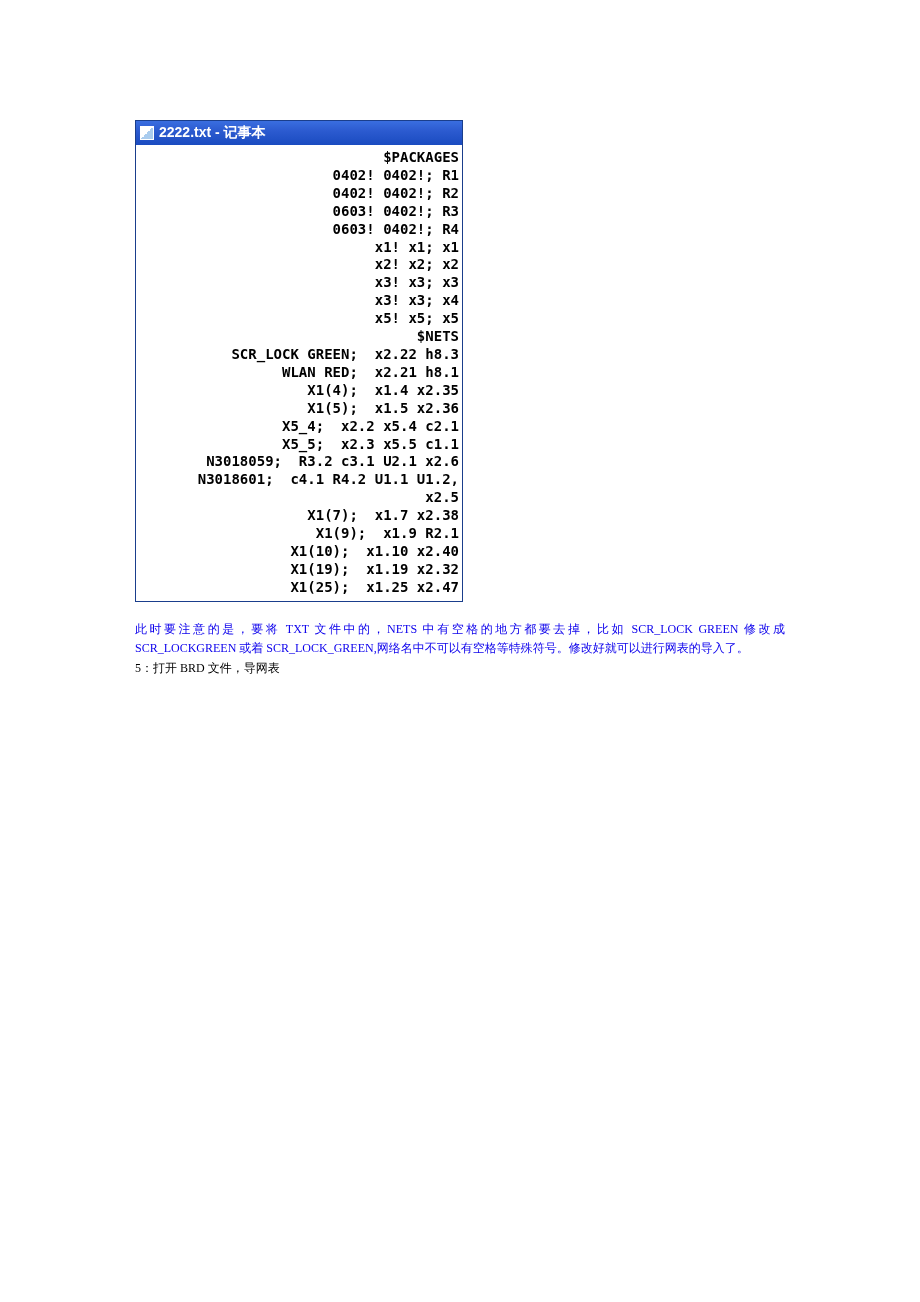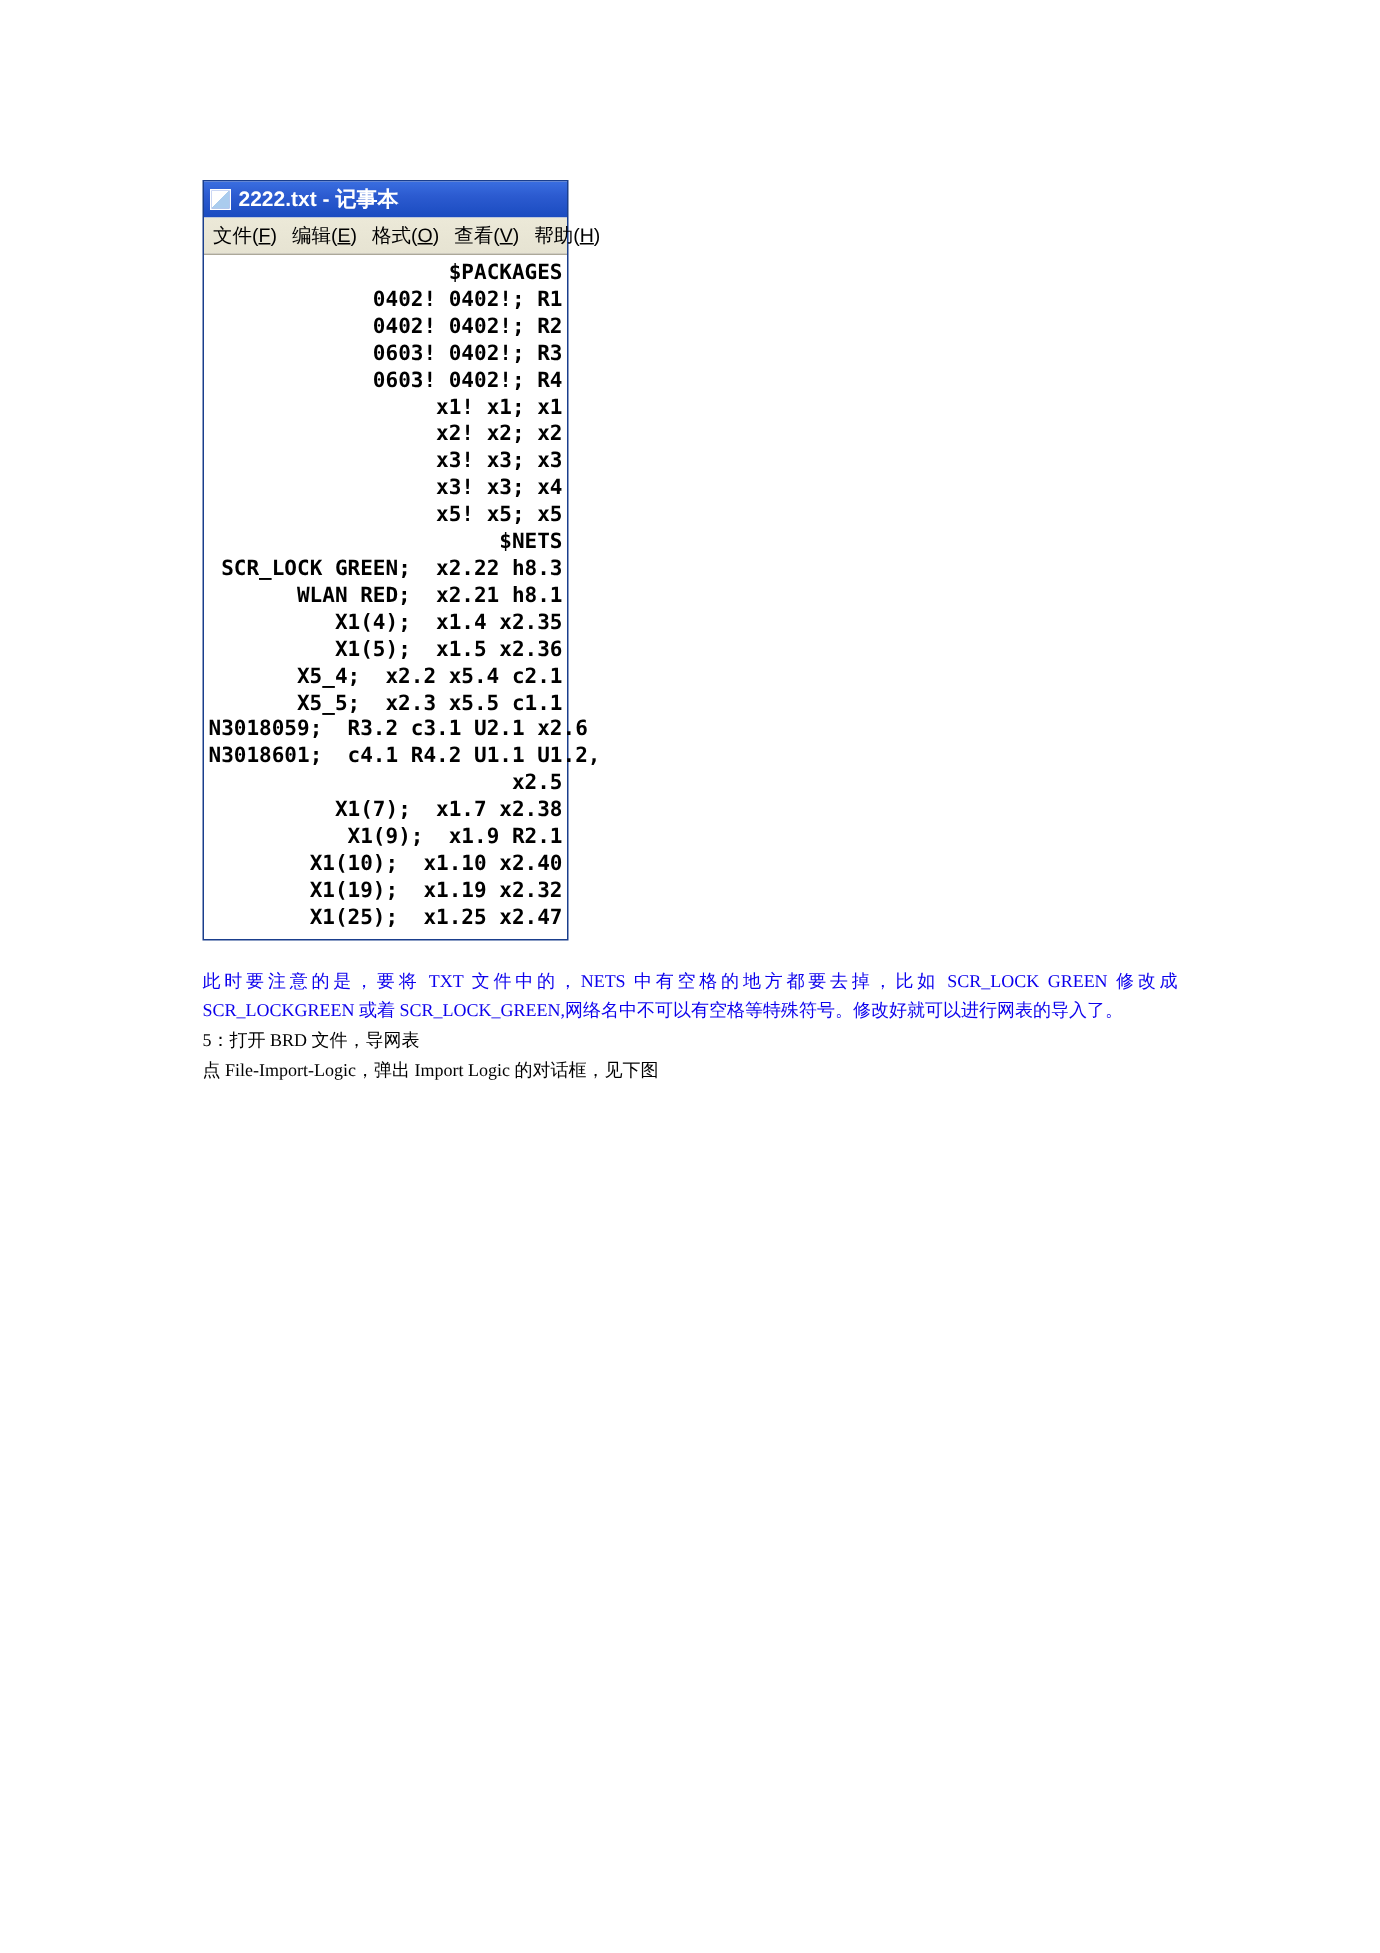--- a/index.html
+++ b/index.html
@@ -8,21 +8,21 @@
       box-sizing: border-box;
     }
     body {
       background: #ffffff;
       font-family: "SimSun", "宋体", serif;
       width: 920px;
       padding: 120px 135px 0 135px;
     }
     .notepad-window {
       border: 1px solid #1a3e8c;
-      width: 244px;
+      width: 328px;
       margin-bottom: 18px;
     }
     .titlebar {
       background: linear-gradient(to bottom, #3a6ee0 0%, #2c5bd0 40%, #1a4bc0 100%);
       color: #ffffff;
       display: flex;
       align-items: center;
       padding: 3px 4px;
       height: 24px;
       font-family: "SimSun", "宋体", sans-serif;
@@ -74,27 +74,20 @@
     }
   </style>
 </head>
 <body>
 
 <div class="notepad-window">
   <div class="titlebar">
     <span class="titlebar-icon"></span>
     <span>2222.txt - 记事本</span>
   </div>
-  <div class="menubar">
-    <span class="menu-item"><span>文件</span>(<span class="accel">F</span>)</span>
-    <span class="menu-item"><span>编辑</span>(<span class="accel">E</span>)</span>
-    <span class="menu-item"><span>格式</span>(<span class="accel">O</span>)</span>
-    <span class="menu-item"><span>查看</span>(<span class="accel">V</span>)</span>
-    <span class="menu-item"><span>帮助</span>(<span class="accel">H</span>)</span>
-  </div>
   <div class="notepad-content">$PACKAGES
 0402! 0402!; R1
 0402! 0402!; R2
 0603! 0402!; R3
 0603! 0402!; R4
 x1! x1; x1
 x2! x2; x2
 x3! x3; x3
 x3! x3; x4
 x5! x5; x5
@@ -111,14 +104,13 @@
 X1(7);  x1.7 x2.38
 X1(9);  x1.9 R2.1
 X1(10);  x1.10 x2.40
 X1(19);  x1.19 x2.32
 X1(25);  x1.25 x2.47</div>
 </div>
 
 <div class="doc-text">
   <span class="note-blue">此时要注意的是，要将 TXT 文件中的，NETS 中有空格的地方都要去掉，比如 SCR_LOCK GREEN 修改成 SCR_LOCKGREEN 或着 SCR_LOCK_GREEN,网络名中不可以有空格等特殊符号。修改好就可以进行网表的导入了。</span><br>
   <span>5：打开 BRD 文件，导网表</span><br>
-  <span>点 File-Import-Logic，弹出 Import Logic 的对话框，见下图</span>
 </div>
 
 </body></html>

